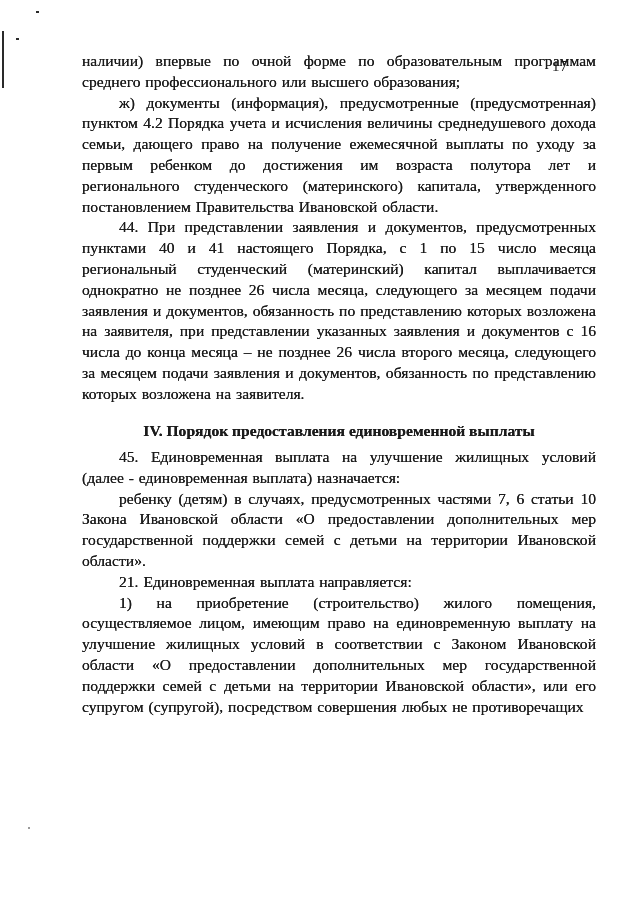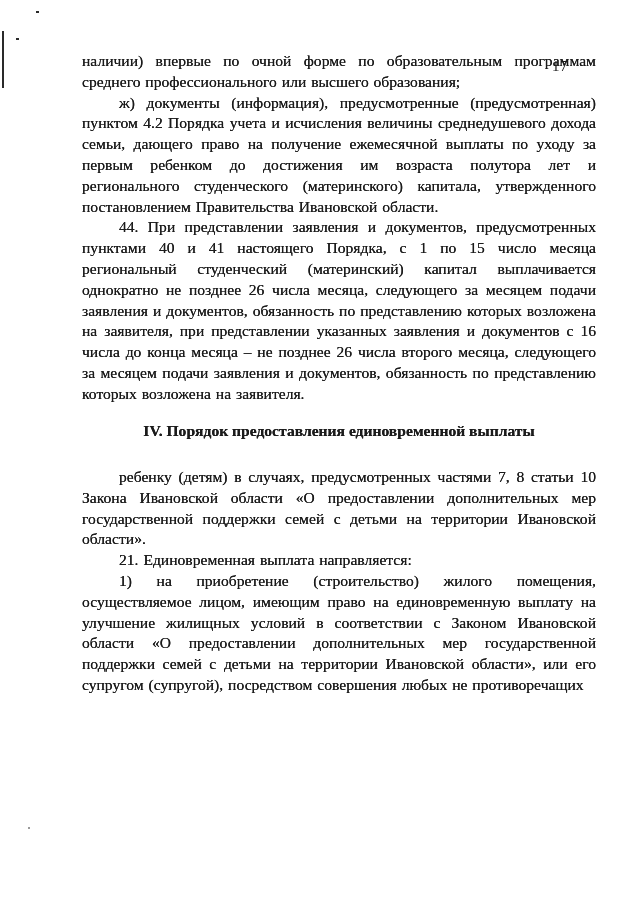--- a/index.html
+++ b/index.html
@@ -37,21 +37,21 @@
   .para {
     margin: 0;
     padding: 0;
     text-indent: 37px;
     word-spacing: 1px;
   }
   .para.no-indent {
     text-indent: 0;
   }
   .section-heading {
-    margin: 15px 0 26px 0;
+    margin: 15px 0 6px 0;
     font-size: 15.6px;
     font-weight: bold;
     text-align: center;
     line-height: 21.5px;
   }
   .heading-line {
     display: block;
   }
   
   .artifact {
@@ -97,24 +97,25 @@
 
     <p class="para">ж) документы (информация), предусмотренные (предусмотренная) пунктом 4.2 Порядка учета и исчисления величины среднедушевого дохода семьи, дающего право на получение ежемесячной выплаты по уходу за первым ребенком до достижения им возраста полутора лет и регионального студенческого (материнского) капитала, утвержденного постановлением Правительства Ивановской области.</p>
 
 
     <p class="para">44. При представлении заявления и документов, предусмотренных пунктами 40 и 41 настоящего Порядка, с 1 по 15 число месяца региональный студенческий (материнский) капитал выплачивается однократно не позднее 26 числа месяца, следующего за месяцем подачи заявления и документов, обязанность по представлению которых возложена на заявителя, при представлении указанных заявления и документов с 16 числа до конца месяца – не позднее 26 числа второго месяца, следующего за месяцем подачи заявления и документов, обязанность по представлению которых возложена на заявителя.</p>
 
     <h2 class="section-heading">
       <span class="heading-line">IV. Порядок предоставления единовременной выплаты</span>
     </h2>
 
+    <p class="para">45. Единовременная выплата на улучшение жилищных условий (далее - единовременная выплата) назначается:</p>
 
 
 
-    <p class="para">ребенку (детям) в случаях, предусмотренных частями 7, 8 статьи 10 Закона Ивановской области «О предоставлении дополнительных мер государственной поддержки семей с детьми на территории Ивановской области».</p>
+    <p class="para">ребенку (детям) в случаях, предусмотренных частями 7, 6 статьи 10 Закона Ивановской области «О предоставлении дополнительных мер государственной поддержки семей с детьми на территории Ивановской области».</p>
 
     <p class="para">21. Единовременная выплата направляется:</p>
 
     <p class="para">1) на приобретение (строительство) жилого помещения, осуществляемое лицом, имеющим право на единовременную выплату на улучшение жилищных условий в соответствии с Законом Ивановской области «О предоставлении дополнительных мер государственной поддержки семей с детьми на территории Ивановской области», или его супругом (супругой), посредством совершения любых не противоречащих</p>
 
   </div>
 
   <div class="artifact artifact-edge-line"></div>
   <div class="artifact artifact-dot-a"></div>
   <div class="artifact artifact-dot-b"></div>

